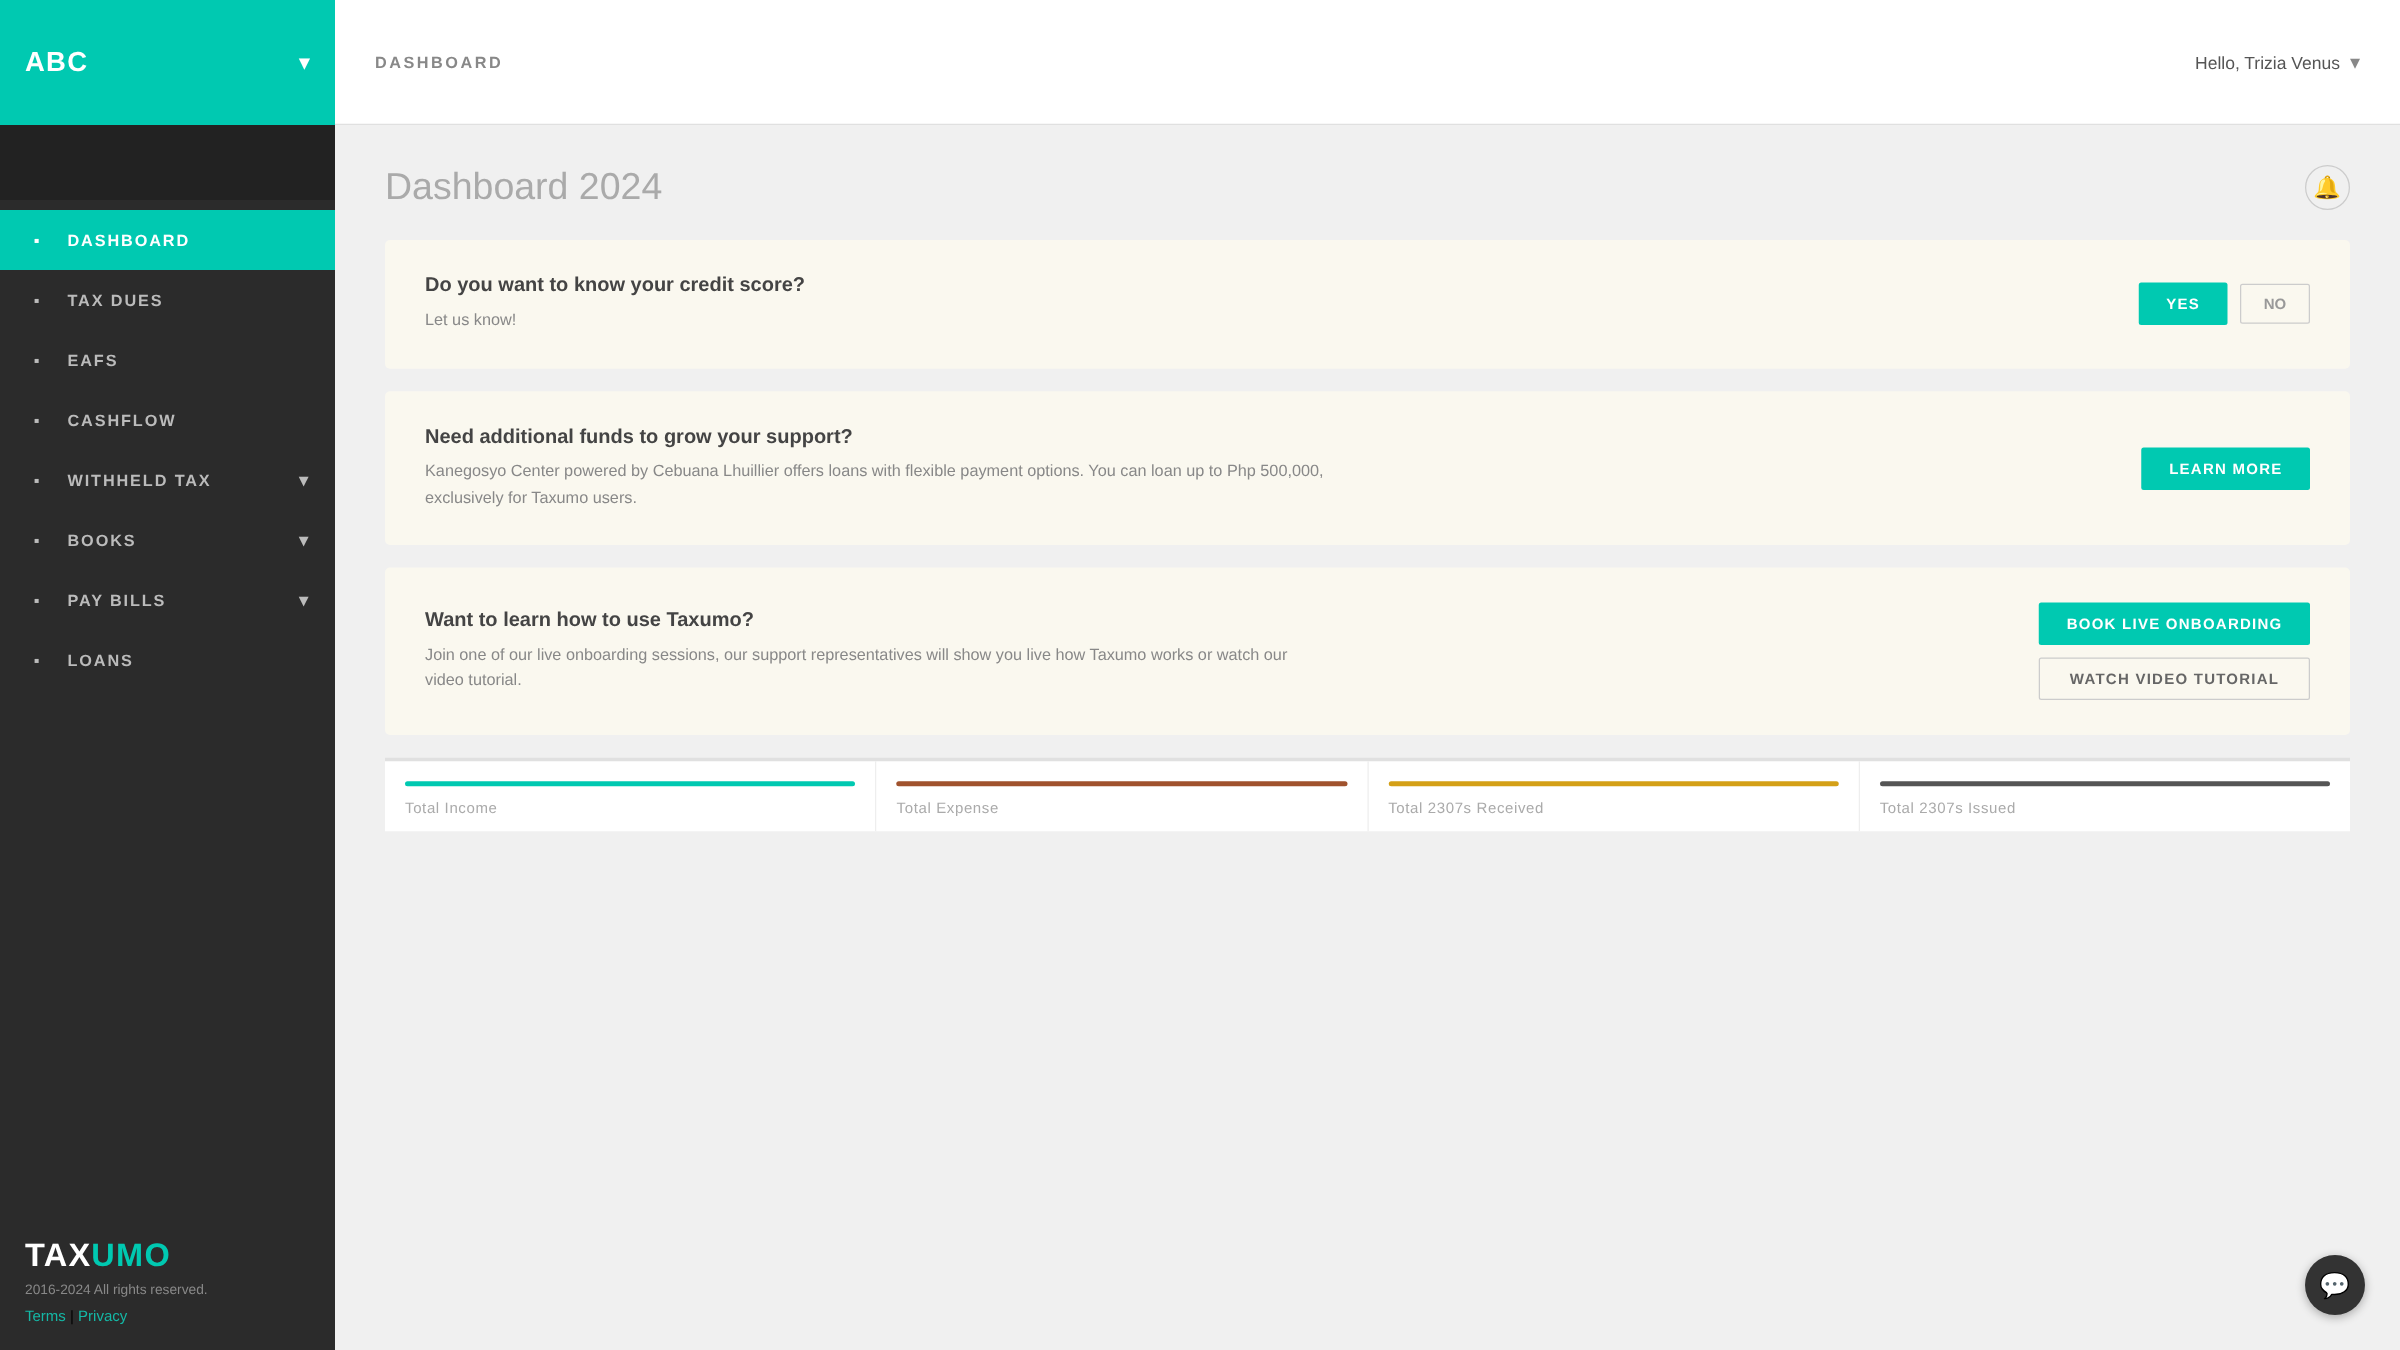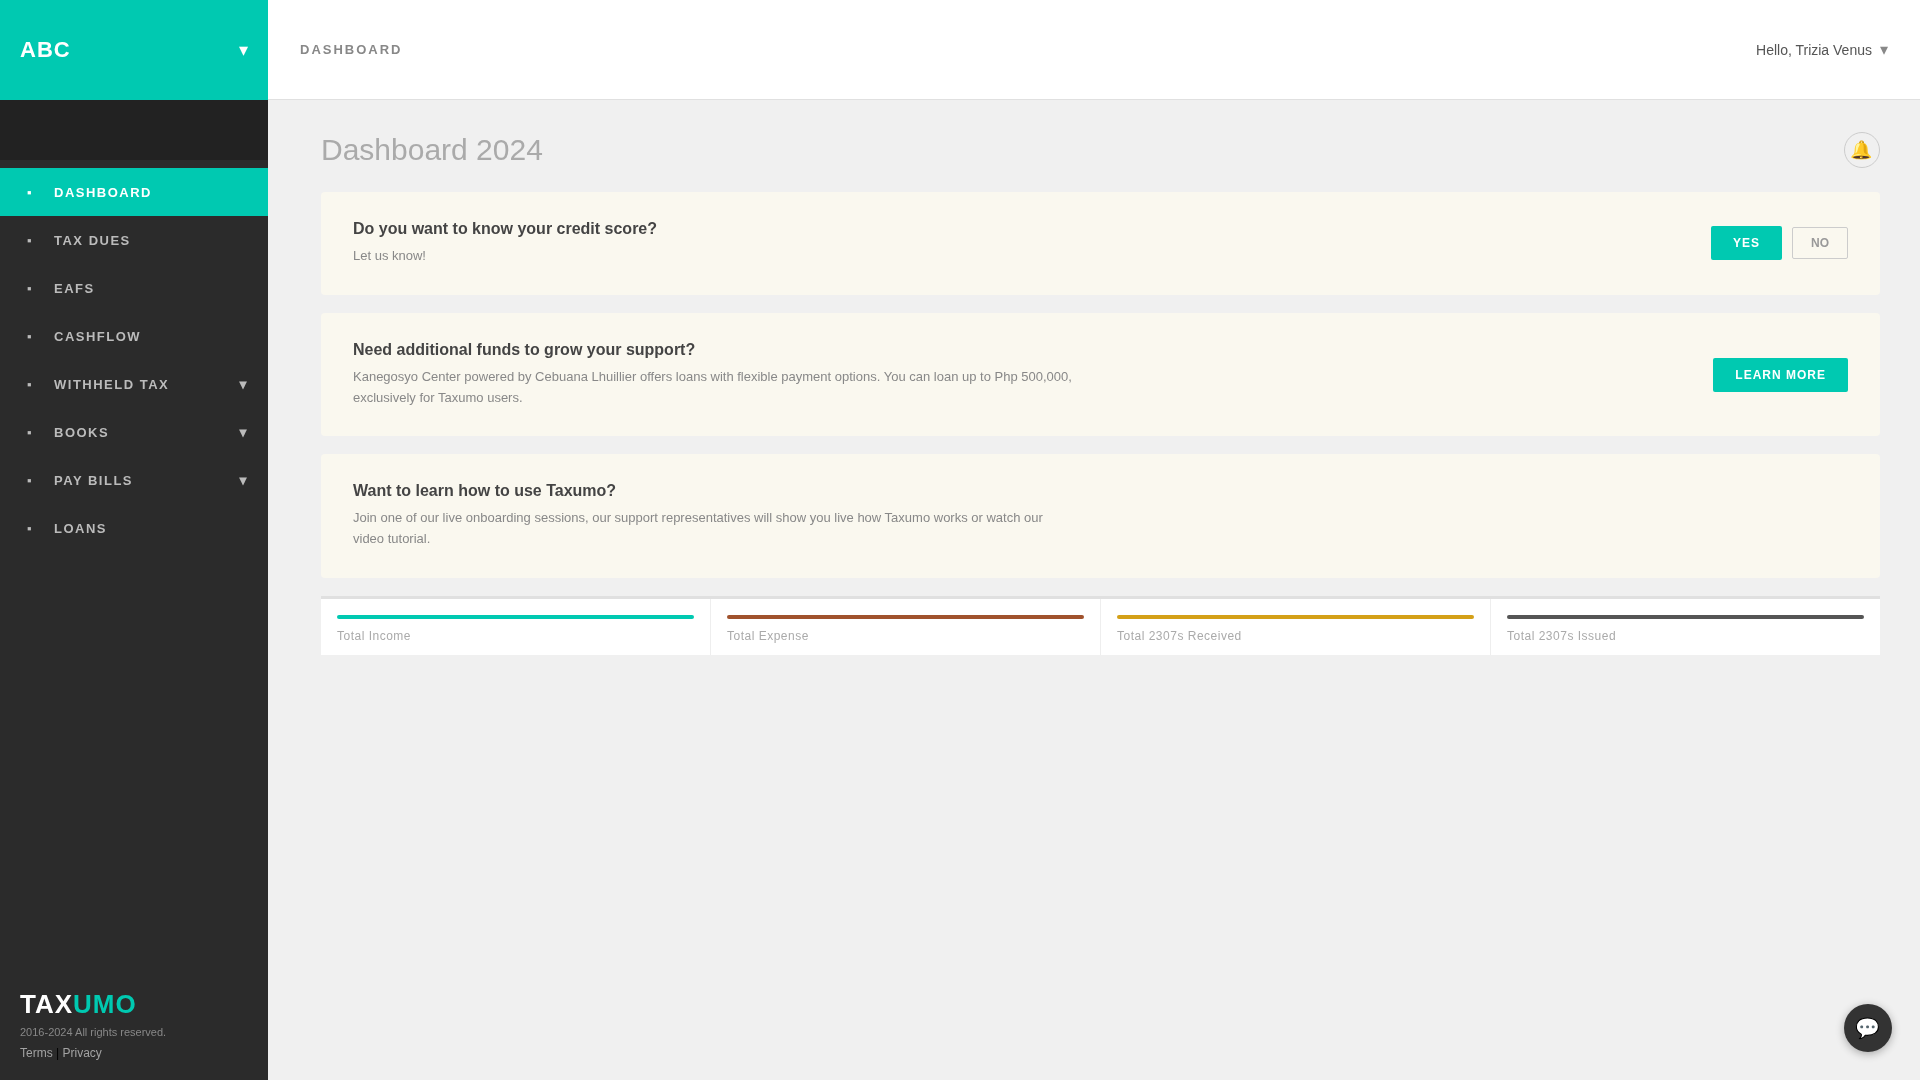--- a/index.html
+++ b/index.html
@@ -89,21 +89,21 @@
     }
     .footer-copy {
       color: #888;
       font-size: 11px;
       margin-bottom: 8px;
     }
     .footer-links {
       font-size: 12px;
     }
     .footer-links a {
-      color: #a3a3a3;
+      color: #14b8a6;
       text-decoration: none;
     }
 
     
     .main {
       flex: 1;
       display: flex;
       flex-direction: column;
       background: #f0f0f0;
       overflow: hidden;
@@ -133,21 +133,20 @@
     }
     .topbar-user .chevron {
       font-size: 16px;
       color: #888;
     }
 
     .content {
       flex: 1;
       overflow-y: auto;
       padding: 32px 40px;
-      margin-left: 13px;
     }
     .page-title {
       font-size: 30px;
       font-weight: 300;
       color: #aaa;
       margin-bottom: 24px;
       display: flex;
       justify-content: space-between;
       align-items: center;
     }
@@ -367,20 +366,24 @@
           </div>
           <div class="card-actions">
             <button class="btn-teal">LEARN MORE</button>
           </div>
         </div>
         <div class="card">
           <div class="card-text">
             <h3>Want to learn how to use Taxumo?</h3>
             <p>Join one of our live onboarding sessions, our support representatives will show you live how Taxumo works or watch our video tutorial.</p>
           </div>
+          <div class="card-actions">
+            <button class="btn-teal">BOOK LIVE ONBOARDING</button>
+            <button class="btn-outline">WATCH VIDEO TUTORIAL</button>
+          </div>
         </div>
       </div>
 
     <div class="stats-bar" id="stats-bar">
         <div class="stat-item">
           <div class="stat-bar-line" style="background: rgb(0, 201, 177);"></div>
           <div class="stat-label">Total Income</div>
         </div>
         <div class="stat-item">
           <div class="stat-bar-line" style="background: rgb(160, 82, 45);"></div>

